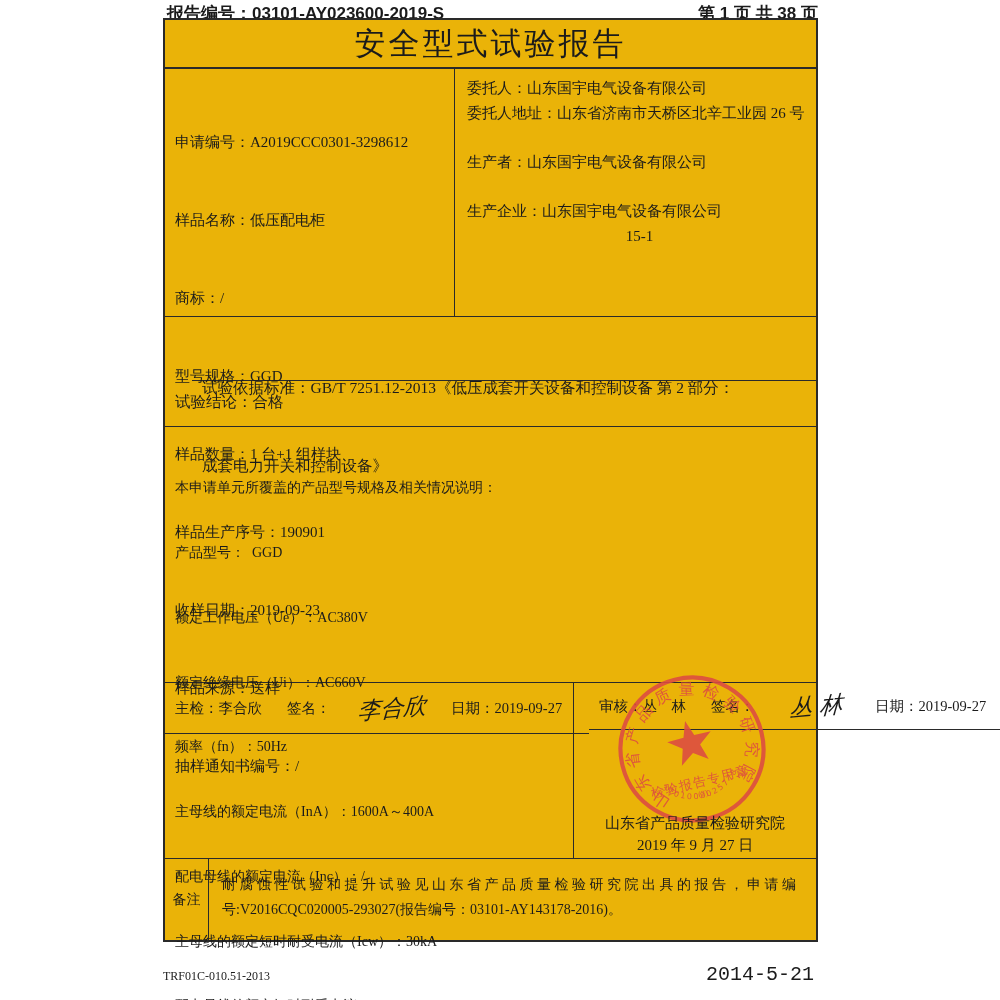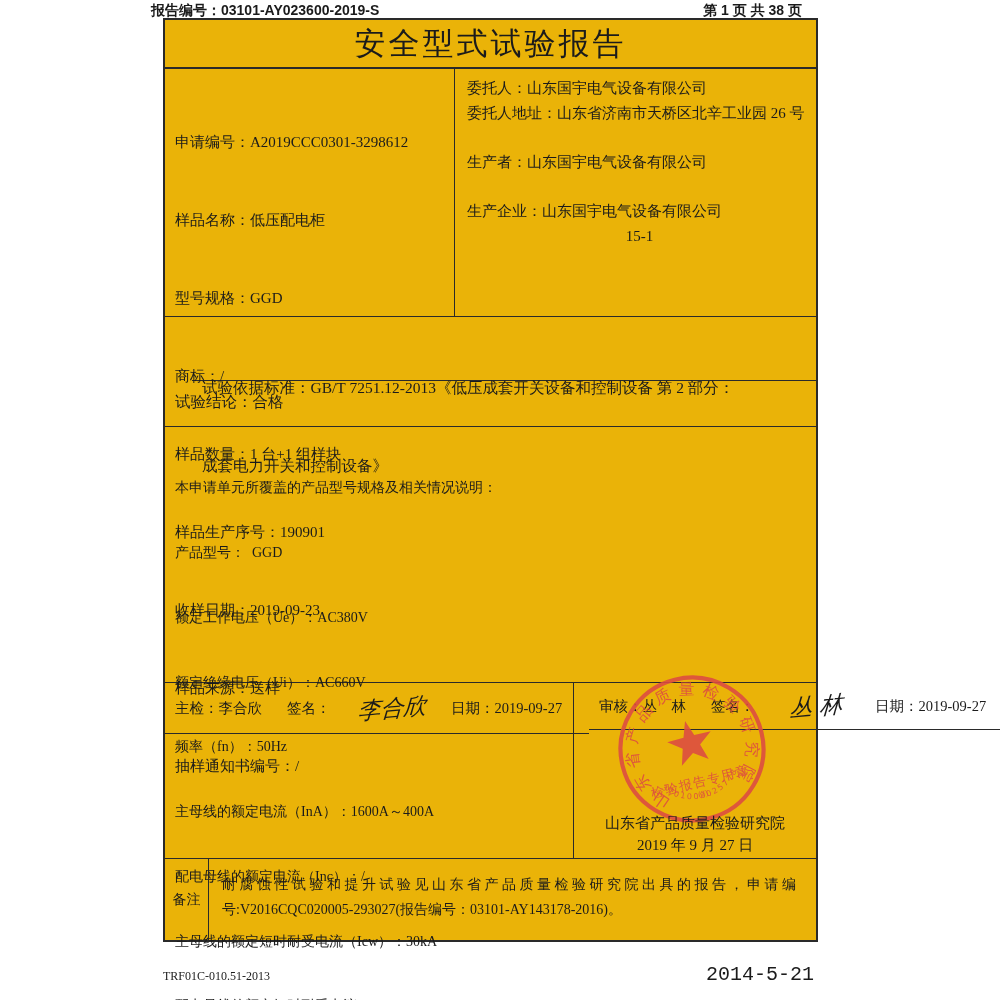--- a/index.html
+++ b/index.html
@@ -1,21 +1,21 @@
 <!DOCTYPE html>
 <html><head>
 <meta charset="utf-8">
 <style>
   html,body{margin:0;padding:0;background:#ffffff;}
   .page{position:relative;width:1000px;height:1000px;background:#fff;color:#1b1b1b;
         font-family:"Liberation Serif","DejaVu Serif",serif;overflow:hidden;}
 
   
-  .hdr{position:absolute;left:151px;top:2px;width:651px;display:flex;justify-content:space-between;
-       font-family:"Liberation Sans","DejaVu Sans",sans-serif;font-weight:bold;font-size:14px;}
+  .hdr{position:absolute;left:167px;top:2px;width:651px;display:flex;justify-content:space-between;
+       font-family:"Liberation Sans","DejaVu Sans",sans-serif;font-weight:bold;font-size:17px;}
 
   
   .doc{position:absolute;left:163px;top:18px;width:655px;border:2px solid #2a2a2a;box-sizing:border-box;background:#eab308;}
   .row{box-sizing:border-box;border-bottom:1px solid #2a2a2a;}
 
   .title-box{height:47px;border-bottom:2px solid #2a2a2a;display:flex;align-items:center;justify-content:center;
              font-size:31px;letter-spacing:3px;}
 
   .info-row{height:248px;display:flex;}
   .info-left{width:290px;box-sizing:border-box;border-right:1px solid #2a2a2a;
@@ -67,22 +67,22 @@
   </div>
 
   <div class="doc">
 
     <div class="title-box">安全型式试验报告</div>
 
     <div class="row info-row">
       <div class="info-left">
         <div>申请编号：A2019CCC0301-3298612</div>
         <div>样品名称：低压配电柜</div>
+        <div>商标：/</div>
         <div>型号规格：GGD</div>
-        <div>商标：/</div>
         <div>样品数量：1 台+1 组样块</div>
         <div>样品生产序号：190901</div>
         <div>收样日期：2019-09-23</div>
         <div>样品来源：送样</div>
         <div>抽样通知书编号：/</div>
       </div>
       <div class="info-right">
         <div class="info-group">
           <div>委托人：山东国宇电气设备有限公司</div>
           <div>委托人地址：山东省济南市天桥区北辛工业园 26 号</div>

